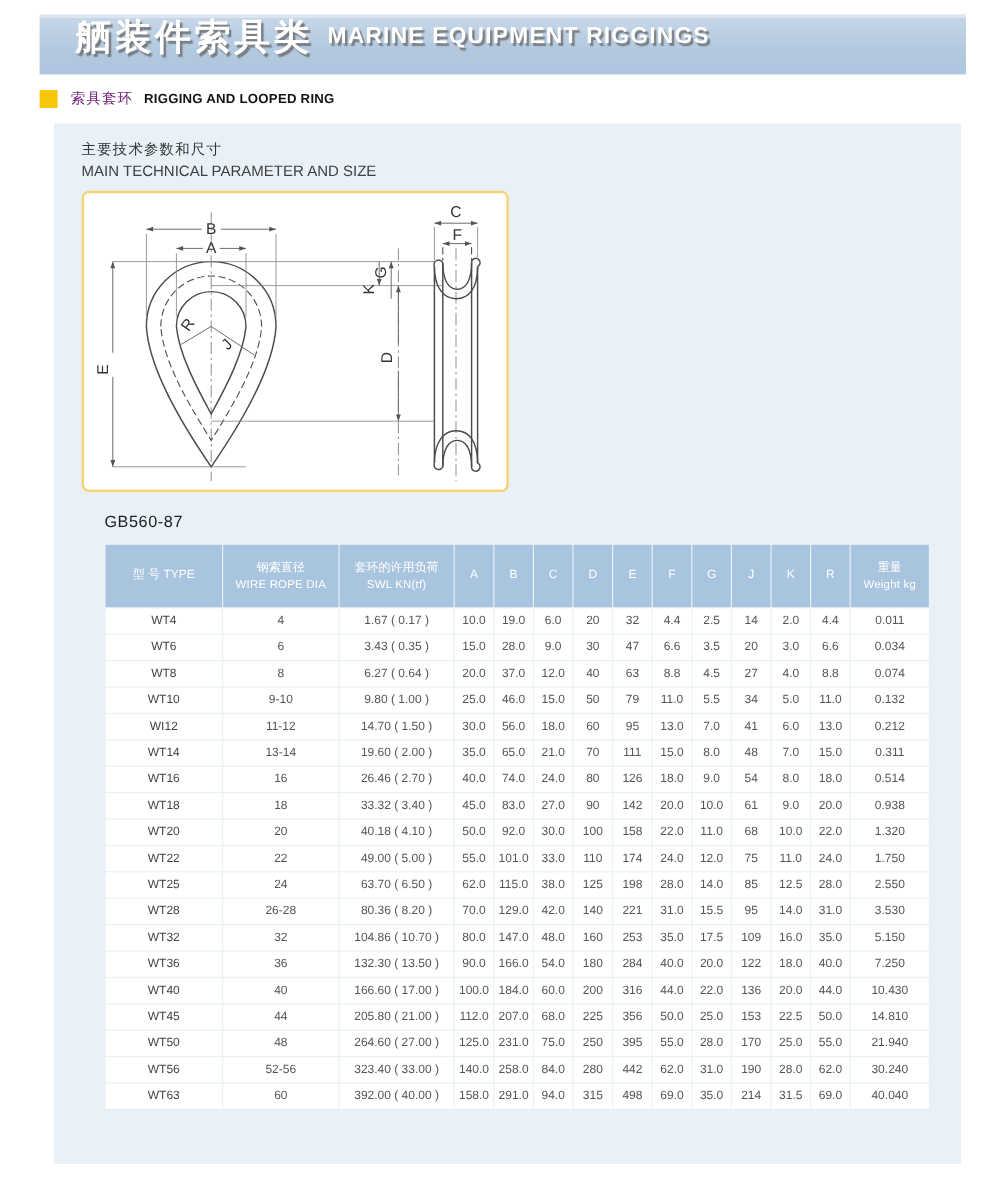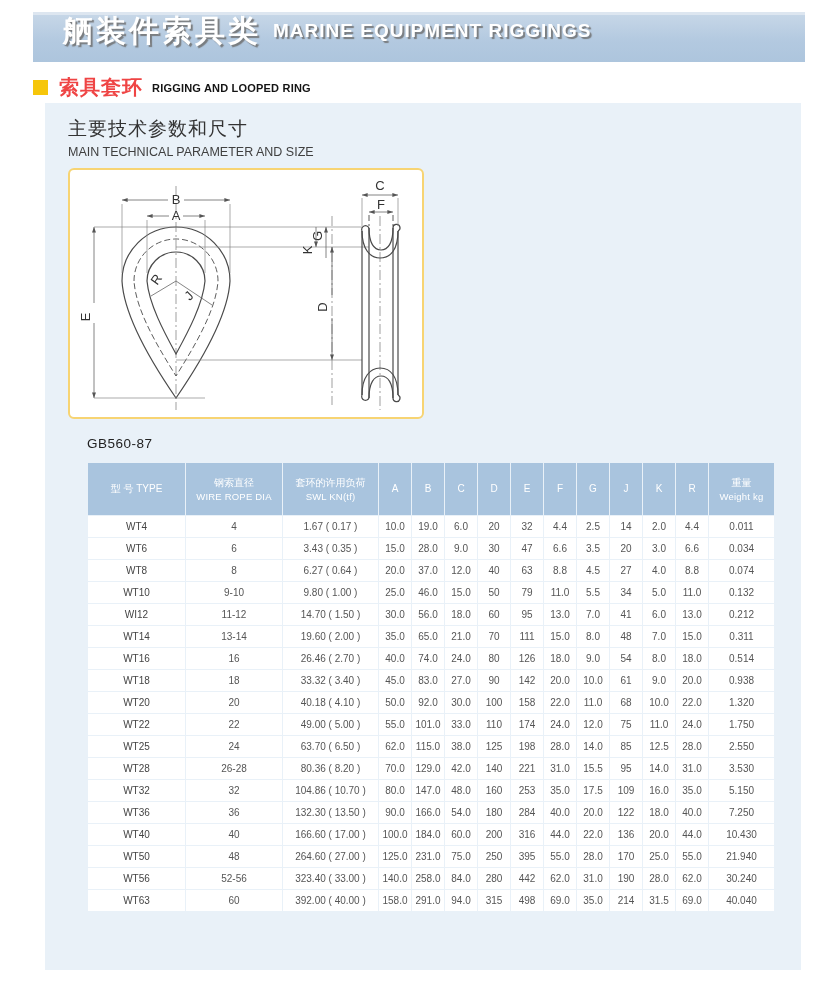--- a/index.html
+++ b/index.html
@@ -12,26 +12,26 @@
             border-top:3px solid #dde6f0; box-sizing:border-box; }
   .banner-inner { height:32px; display:flex; align-items:center; padding-left:30px; white-space:nowrap; }
   .title-zh { font-size:30px; font-weight:bold; color:#ffffff; letter-spacing:3px;
               text-shadow:2px 2px 1px rgba(110,110,110,0.85); }
   .title-en { font-size:19px; font-weight:bold; color:#ffffff; margin-left:12px; letter-spacing:1px;
               text-shadow:2px 2px 1px rgba(110,110,110,0.85); }
 
   
   .section-heading { position:absolute; left:33px; top:74px; display:flex; align-items:center; }
   .bullet { width:15px; height:15px; background:#f6c60a; margin-right:11px; }
-  .sec-zh { font-size:20px; font-weight:bold; color:#ef4444; letter-spacing:1px; }
+  .sec-zh { font-size:12px; font-weight:normal; color:#701a75; letter-spacing:1px; }
   .sec-en { font-size:11px; font-weight:bold; color:#141414; margin-left:9px; letter-spacing:0.2px; }
 
   
   .panel { position:absolute; left:45px; top:103px; width:756px; height:867px; background:#e9f1f8; }
-  .subtitle-zh { margin:13px 0 0 23px; font-size:19px; color:#333; letter-spacing:1px; }
+  .subtitle-zh { margin:13px 0 0 23px; font-size:12px; color:#333; letter-spacing:1px; }
   .subtitle-en { margin:3px 0 0 23px; font-size:12.5px; color:#404040; }
 
   .drawing-box { margin:9px 0 0 23px; width:352px; height:247px; background:#ffffff;
                  border:2px solid #f7d473; border-radius:6px; }
   svg text { font-family:"Liberation Sans", sans-serif; font-size:13px; fill:#333; }
   .ol  { stroke:#4a4a4a; stroke-width:1.2; fill:none; }
   .dash{ stroke:#4a4a4a; stroke-width:0.9; fill:none; stroke-dasharray:6 3; }
   .cl  { stroke:#777; stroke-width:0.7; fill:none; stroke-dasharray:10 3 2 3; }
   .dim { stroke:#666; stroke-width:0.8; fill:none; }
   .ext { stroke:#888; stroke-width:0.7; fill:none; }
@@ -450,20 +450,36 @@
             <td>200</td>
             <td>316</td>
             <td>44.0</td>
             <td>22.0</td>
             <td>136</td>
             <td>20.0</td>
             <td>44.0</td>
             <td>10.430</td>
           </tr>
           <tr>
+            <td class="c0">WT45</td>
+            <td>44</td>
+            <td>205.80 ( 21.00 )</td>
+            <td>112.0</td>
+            <td>207.0</td>
+            <td>68.0</td>
+            <td>225</td>
+            <td>356</td>
+            <td>50.0</td>
+            <td>25.0</td>
+            <td>153</td>
+            <td>22.5</td>
+            <td>50.0</td>
+            <td>14.810</td>
+          </tr>
+          <tr>
             <td class="c0">WT50</td>
             <td>48</td>
             <td>264.60 ( 27.00 )</td>
             <td>125.0</td>
             <td>231.0</td>
             <td>75.0</td>
             <td>250</td>
             <td>395</td>
             <td>55.0</td>
             <td>28.0</td>

